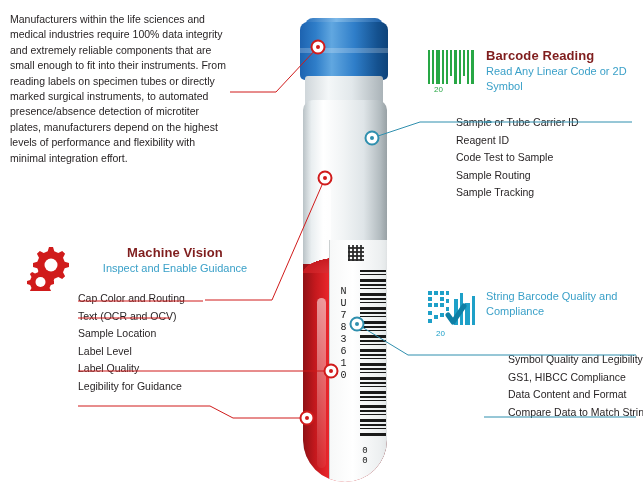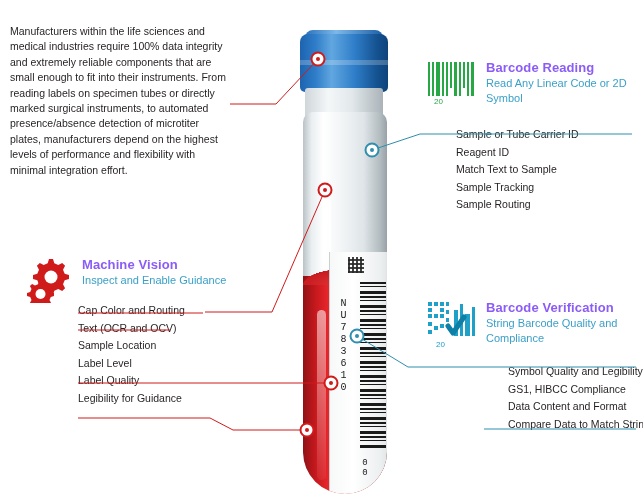--- a/index.html
+++ b/index.html
@@ -6,37 +6,37 @@
   html, body { margin: 0; padding: 0; }
   body {
     width: 643px;
     height: 494px;
     background: #ffffff;
     font-family: "Liberation Sans", sans-serif;
     overflow: hidden;
     position: relative;
     color: #231f20;
   }
-  .stage { position: relative; width: 643px; height: 396px; margin-top: 12px; }
+  .stage { position: relative; width: 643px; height: 396px; }
 
   
   .intro {
     position: absolute;
     left: 10px; top: 12px;
     width: 218px;
     font-size: 10.5px;
     line-height: 15.4px;
     color: #231f20;
   }
 
   
   .sect-title {
     font-size: 13px;
     font-weight: bold;
-    color: #8b5cf6;
+    color: #7f1d1d;
     letter-spacing: .1px;
     margin: 0;
   }
   .sect-sub {
     font-size: 11px;
     color: #3aa0c8;
     line-height: 15px;
     margin: 1px 0 0 0;
   }
 
@@ -57,21 +57,21 @@
 
   
   #barcode-verif { position: absolute; left: 428px; top: 288px; width: 210px; }
   #barcode-verif .head { position: relative; padding-left: 58px; min-height: 46px; }
   #barcode-verif .icon { position: absolute; left: 0; top: 2px; }
   #bv-items { position: absolute; left: 508px; top: 351px; width: 152px; }
   #bv-items li { white-space: normal; }
 
   
   #machine-vision { position: absolute; left: 18px; top: 245px; width: 250px; }
-  #machine-vision .head { position: relative; padding-left: 64px; min-height: 42px; }
+  #machine-vision .head { position: relative; padding-left: 64px; min-height: 42px; text-align: center; }
   #machine-vision .icon { position: absolute; left: 8px; top: 0px; }
   #mv-items { position: absolute; left: 78px; top: 290px; }
 
   
   svg.overlay { position: absolute; left: 0; top: 0; width: 643px; height: 494px; }
 
   
   .bar-icon { position: relative; width: 48px; height: 44px; }
   .bar-icon .bars { display: flex; align-items: flex-start; height: 34px; }
   .bar-icon .bars i { display: block; background: #28a745; margin-right: 2px; }
@@ -223,23 +223,23 @@
         </div>
       </div>
       <p class="sect-title">Barcode Reading</p>
       <p class="sect-sub">Read Any Linear Code or 2D Symbol</p>
     </div>
   </div>
 
   <ul class="items" id="br-items">
     <li>Sample or Tube Carrier ID</li>
     <li>Reagent ID</li>
-    <li>Match Text to Sample</li>
+    <li>Code Test to Sample</li>
+    <li>Sample Routing</li>
     <li>Sample Tracking</li>
-    <li>Sample Routing</li>
   </ul>
 
   <div id="barcode-verif">
     <div class="head">
       <div class="icon">
         <div class="qr-icon">
           <svg class="grid" width="52" height="40" viewBox="0 0 52 40">
             <g fill="#1ea0c8">
               <rect x="0" y="0" width="4" height="4"></rect>
                 <rect x="6" y="0" width="4" height="4"></rect>
@@ -261,21 +261,20 @@
               <rect x="26" y="8" width="4" height="26"></rect>
               <rect x="32" y="2" width="3" height="32"></rect>
               <rect x="37" y="12" width="5" height="22"></rect>
               <rect x="44" y="5" width="3" height="29"></rect>
             </g>
             <path d="M20 24 l5 7 l11 -16" fill="none" stroke="#0e7fa5" stroke-width="5" stroke-linecap="round" stroke-linejoin="round"></path>
           </svg>
           <div class="num">20</div>
         </div>
       </div>
-      <p class="sect-title">Barcode Verification</p>
       <p class="sect-sub">String Barcode Quality and Compliance</p>
     </div>
   </div>
 
   <ul class="items" id="bv-items">
     <li>Symbol Quality and Legibility</li>
     <li>GS1, HIBCC Compliance</li>
     <li>Data Content and Format</li>
     <li>Compare Data to Match String</li>
   </ul>

